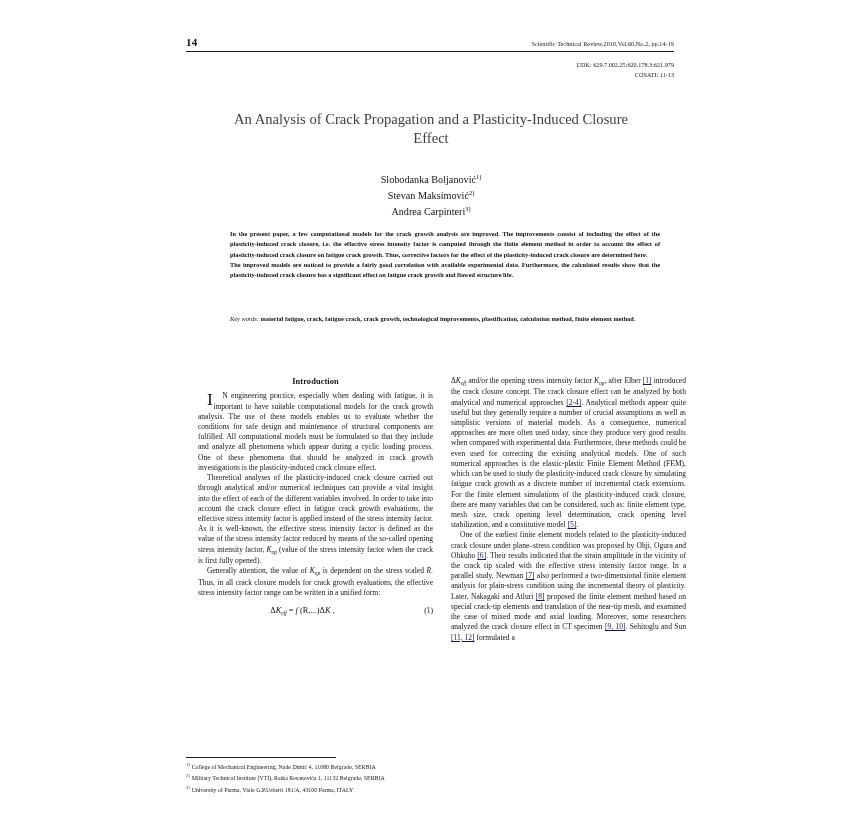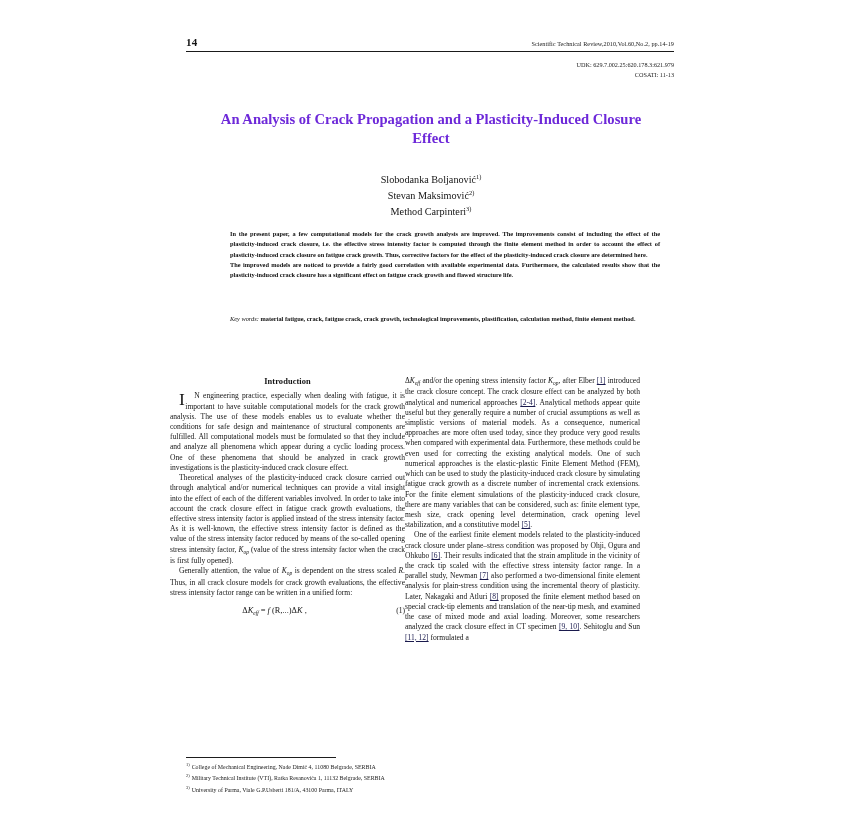--- a/index.html
+++ b/index.html
@@ -70,24 +70,24 @@
     white-space: nowrap;
   }
   
   .title {
     position: absolute;
     left: 86px;
     top: 110px;
     width: 430px;
     text-align: center;
     font-family: "Liberation Serif", serif;
-    font-weight: bold;
+    font-weight: normal;
     font-size: 14.6px;
     line-height: 1.32;
-    color: #6d28d9;
+    color: #404040;
   }
   
   .authors {
     position: absolute;
     left: 86px;
     top: 172px;
     width: 430px;
     text-align: center;
     font-family: "Liberation Serif", serif;
     font-size: 10.2px;
@@ -128,25 +128,26 @@
   .kw-label {
     font-style: italic;
     font-weight: normal;
   }
   .kw-list {
     font-weight: bold;
   }
   
   .columns {
     position: absolute;
-    left: 40px;
+    left: 68px;
     top: 376px;
     width: 488px;
     height: 372px;
     display: flex;
+    gap: 18px;
   }
   .col {
     width: 235px;
     font-family: "Liberation Serif", serif;
     font-size: 7.55px;
     line-height: 1.355;
     text-align: justify;
     color: #141414;
   }
   .sec-head {
@@ -249,21 +250,21 @@
     <div class="title">An Analysis of Crack Propagation and a Plasticity-Induced Closure Effect</div>
 
     <div class="authors">
       <div>
         <span>Slobodanka Boljanović</span><sup>1)</sup>
       </div>
       <div>
         <span>Stevan Maksimović</span><sup>2)</sup>
       </div>
       <div>
-        <span>Method Carpinteri</span><sup>3)</sup>
+        <span>Andrea Carpinteri</span><sup>3)</sup>
       </div>
     </div>
 
     <div class="abstract">
       <p>In the present paper, a few computational models for the crack growth analysis are improved. The improvements consist of including the effect of the plasticity-induced crack closure, i.e. the effective stress intensity factor is computed through the finite element method in order to account the effect of plasticity-induced crack closure on fatigue crack growth. Thus, corrective factors for the effect of the plasticity-induced crack closure are determined here.</p>
       <p>The improved models are noticed to provide a fairly good correlation with available experimental data. Furthermore, the calculated results show that the plasticity-induced crack closure has a significant effect on fatigue crack growth and flawed structure life.</p>
     </div>
 
     <div class="keywords">
       <span class="kw-label">Key words:</span>

